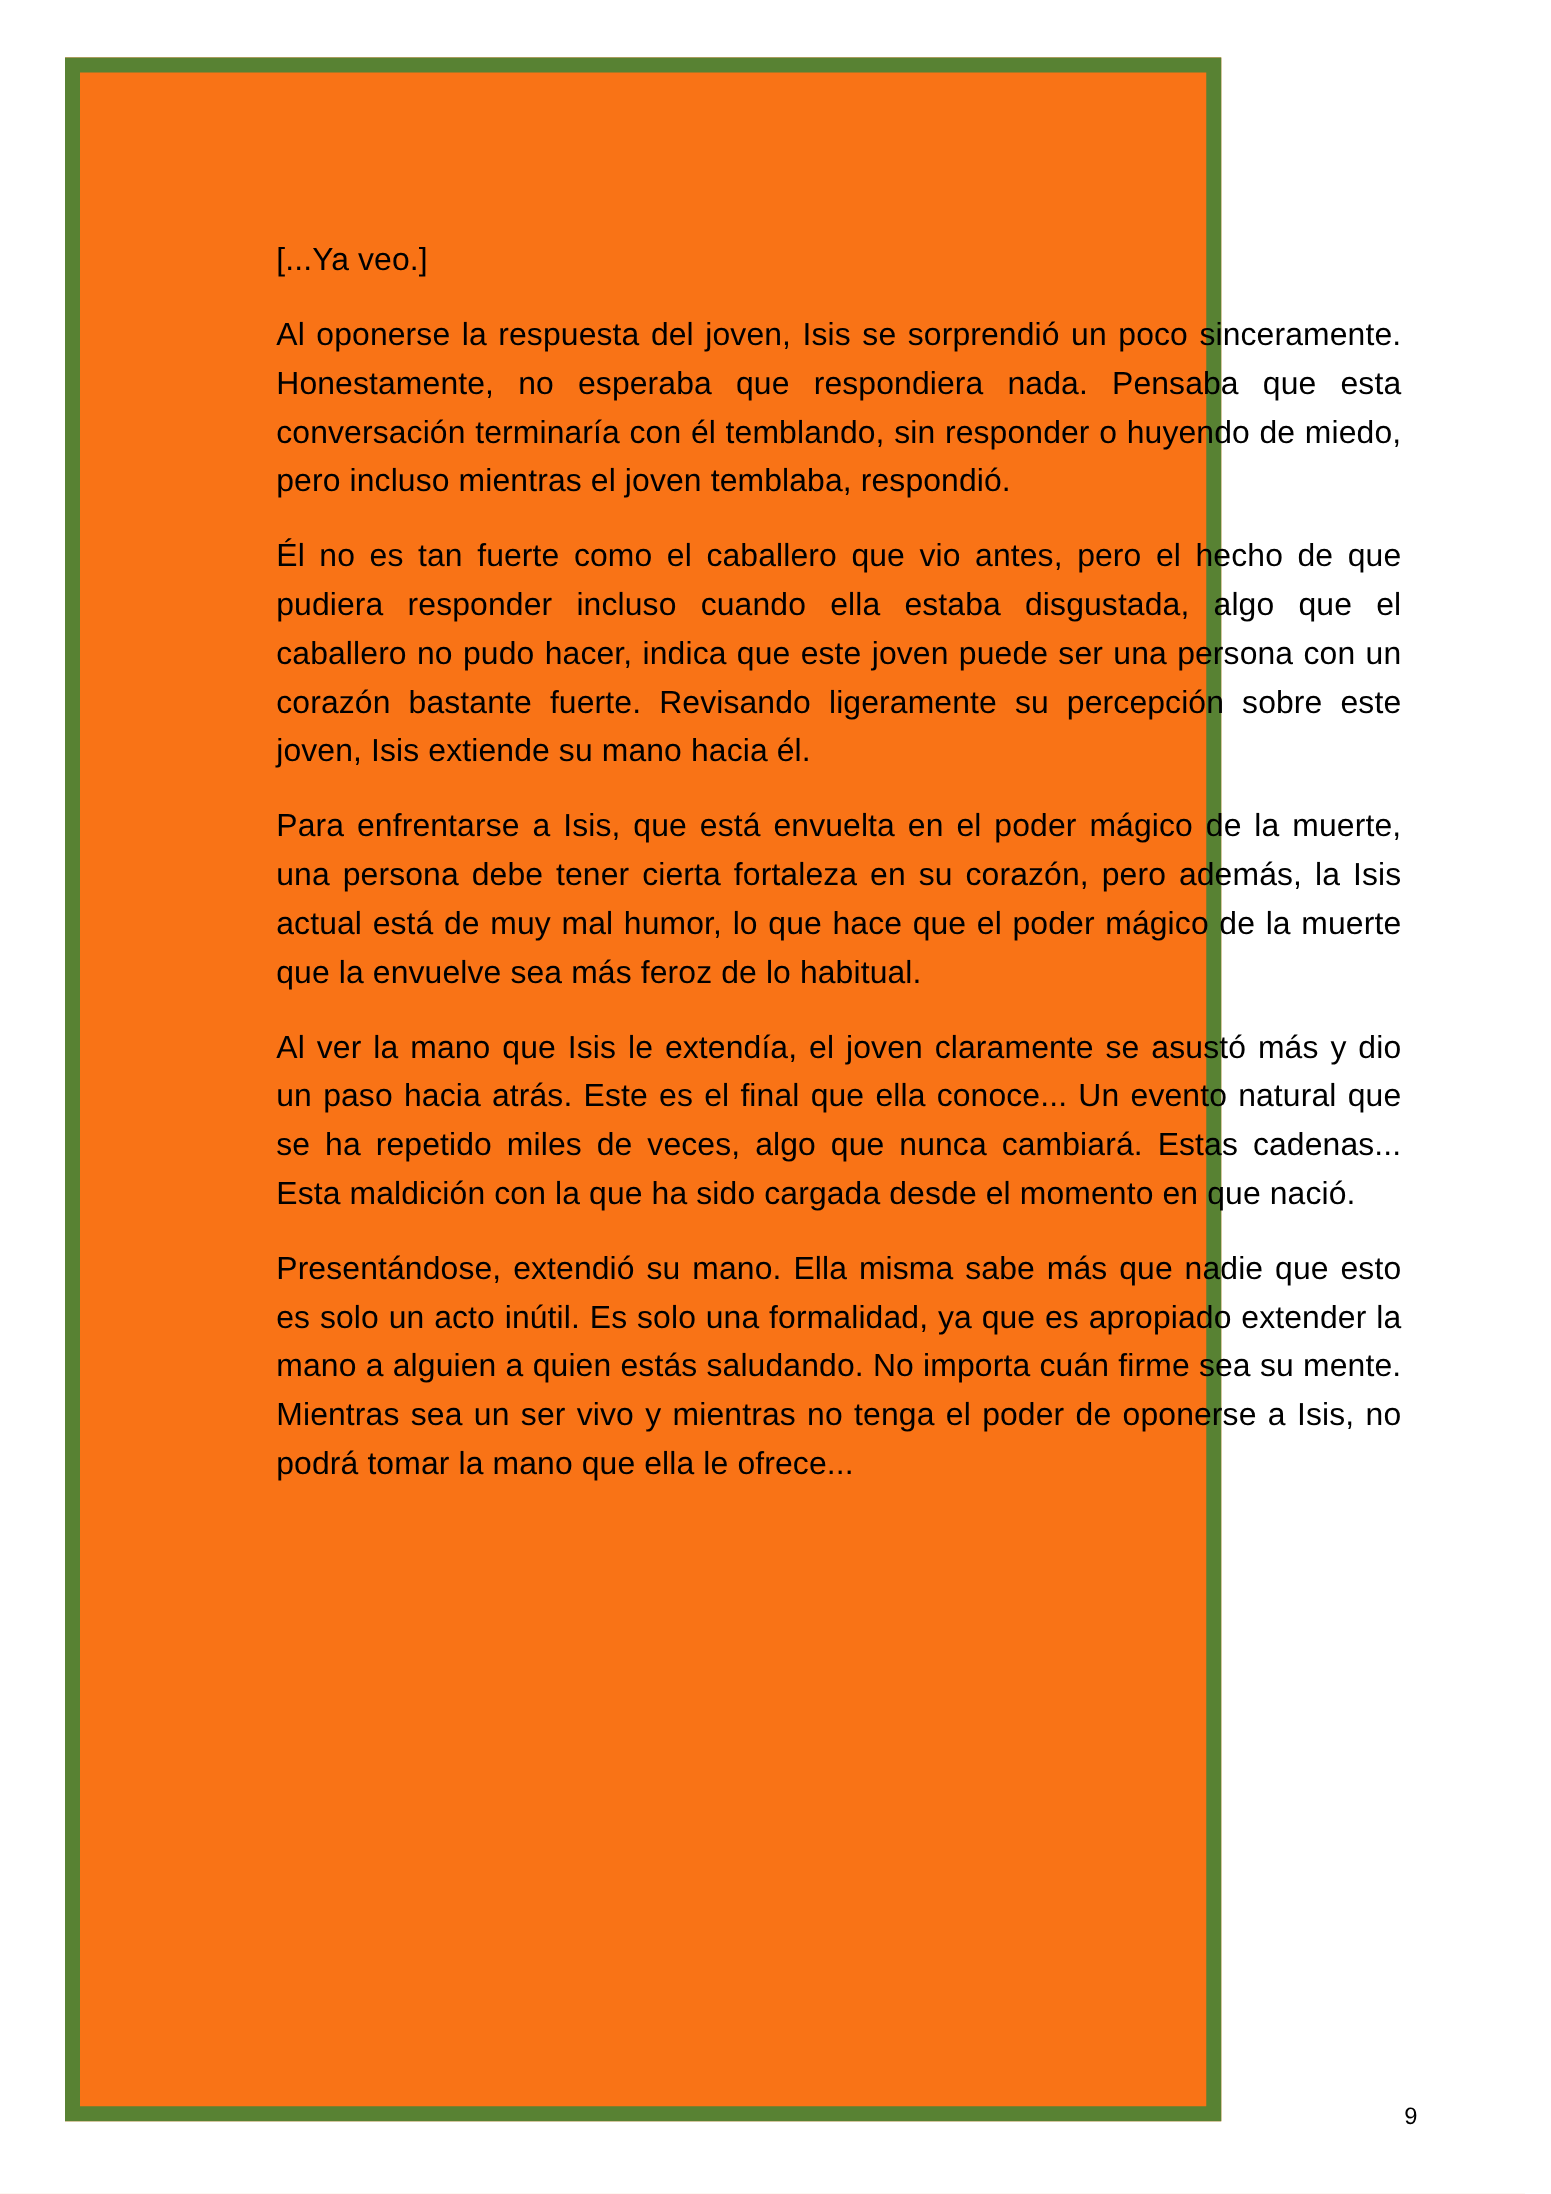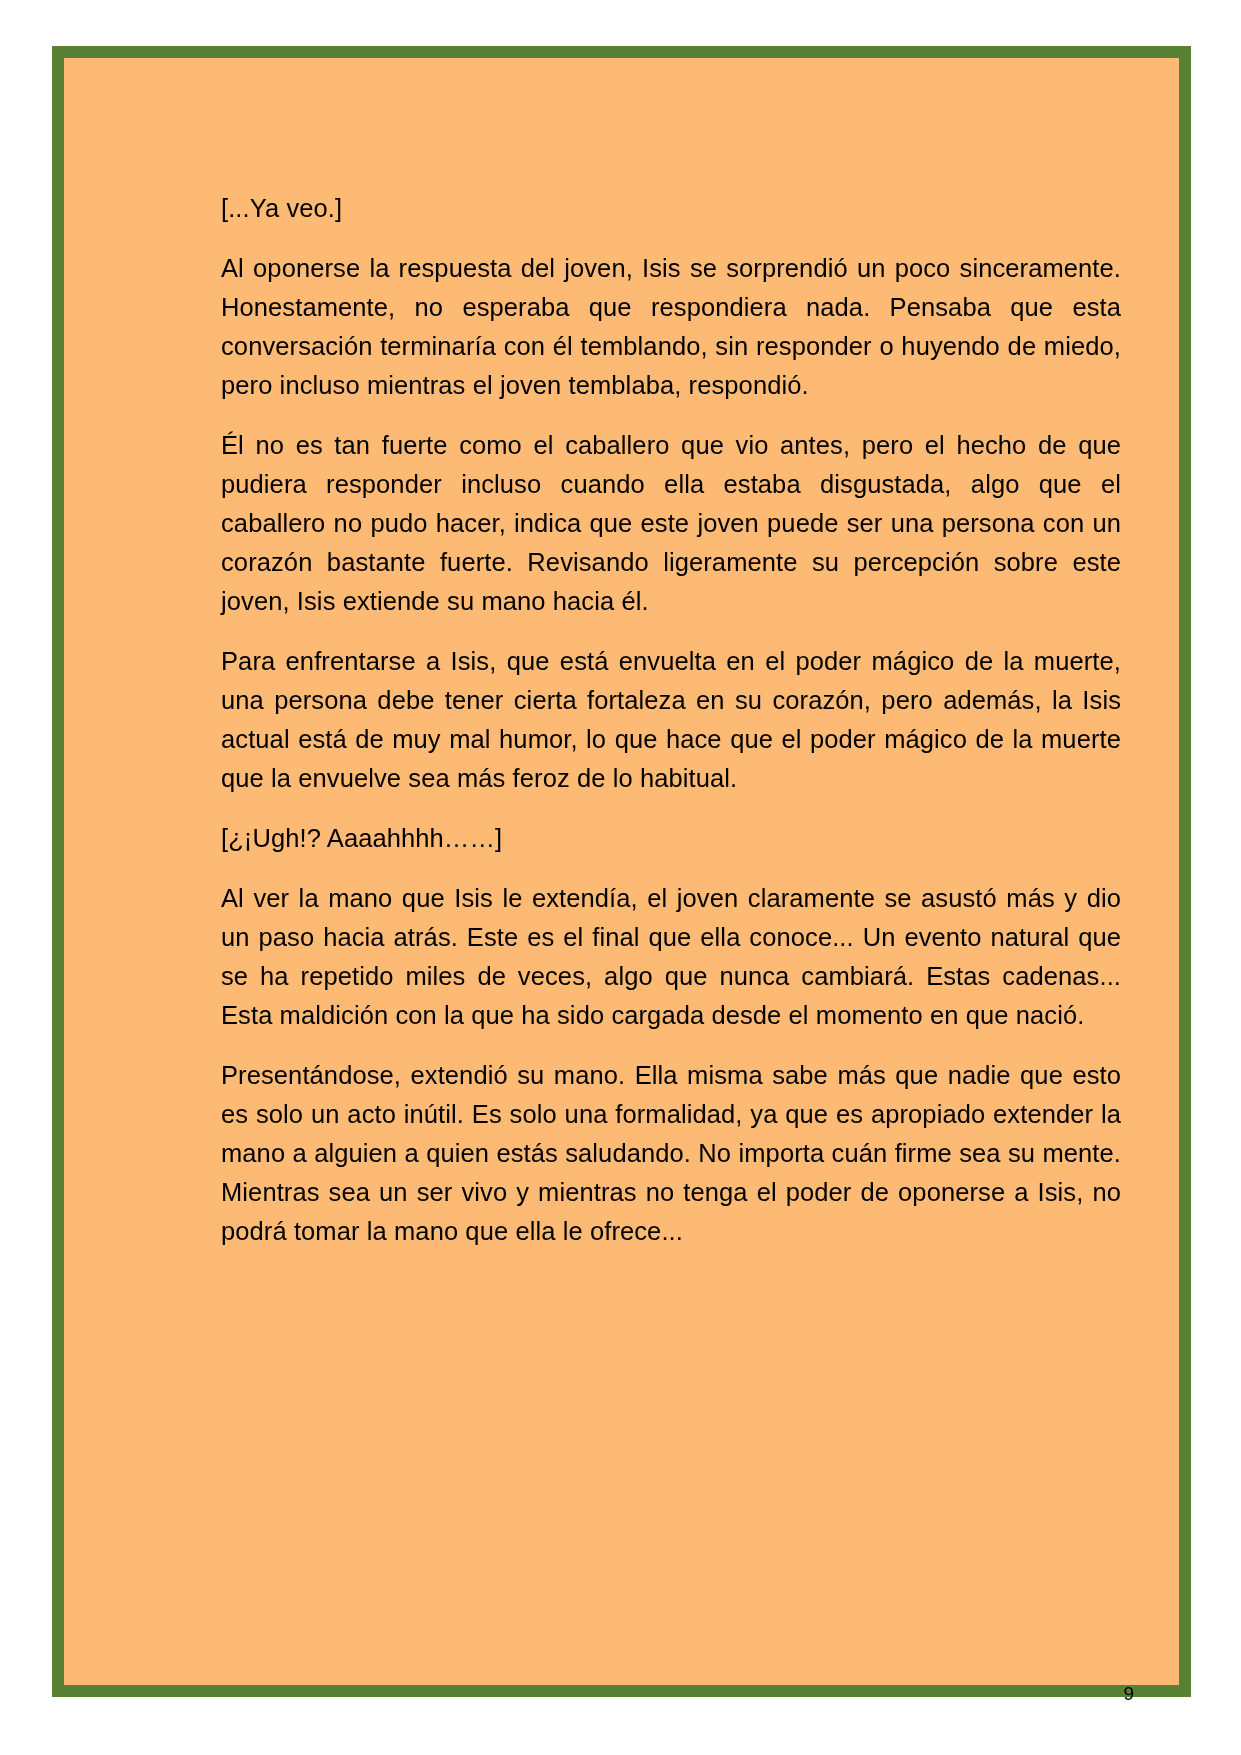--- a/index.html
+++ b/index.html
@@ -24,25 +24,25 @@
     height: 1755px;
     background: #ffffff;
     box-sizing: border-box;
   }
 
   
   .page-frame {
     position: absolute;
     left: 52px;
     top: 46px;
-    width: 1139px;
+    width: 925px;
     height: 1651px;
     box-sizing: border-box;
     border: 12px solid #588233;
-    background: #fdba74;
+    background: #f97316;
   }
 
   
   .doc-body {
     position: absolute;
     left: 157px;
     top: 131px;
     width: 900px;
     box-sizing: border-box;
   }
@@ -88,21 +88,20 @@
 
       <p class="para line-short">[...Ya veo.]</p>
 
       <p class="para">Al oponerse la respuesta del joven, Isis se sorprendió un poco sinceramente. Honestamente, no esperaba que respondiera nada. Pensaba que esta conversación terminaría con él temblando, sin responder o huyendo de miedo, pero incluso mientras el joven temblaba, respondió.</p>
 
       <p class="para">Él no es tan fuerte como el caballero que vio antes, pero el hecho de que pudiera responder incluso cuando ella estaba disgustada, algo que el caballero no pudo hacer, indica que este joven puede ser una persona con un corazón bastante fuerte. Revisando ligeramente su percepción sobre este joven, Isis extiende su mano hacia él.</p>
 
       <p class="para">Para enfrentarse a Isis, que está envuelta en el poder mágico de la muerte, una persona debe tener cierta fortaleza en su corazón, pero además, la Isis actual está de muy mal humor, lo que hace que el poder mágico de la muerte que la envuelve sea más feroz de lo habitual.</p>
 
 
-      <p class="para line-short">[¿¡Ugh!? Aaaahhhh……]</p>
 
       <p class="para">Al ver la mano que Isis le extendía, el joven claramente se asustó más y dio un paso hacia atrás. Este es el final que ella conoce... Un evento natural que se ha repetido miles de veces, algo que nunca cambiará. Estas cadenas... Esta maldición con la que ha sido cargada desde el momento en que nació.</p>
 
       <p class="para">Presentándose, extendió su mano. Ella misma sabe más que nadie que esto es solo un acto inútil. Es solo una formalidad, ya que es apropiado extender la mano a alguien a quien estás saludando. No importa cuán firme sea su mente. Mientras sea un ser vivo y mientras no tenga el poder de oponerse a Isis, no podrá tomar la mano que ella le ofrece...</p>
 
 
 
     </div>
 
     <div class="page-number">9</div>

